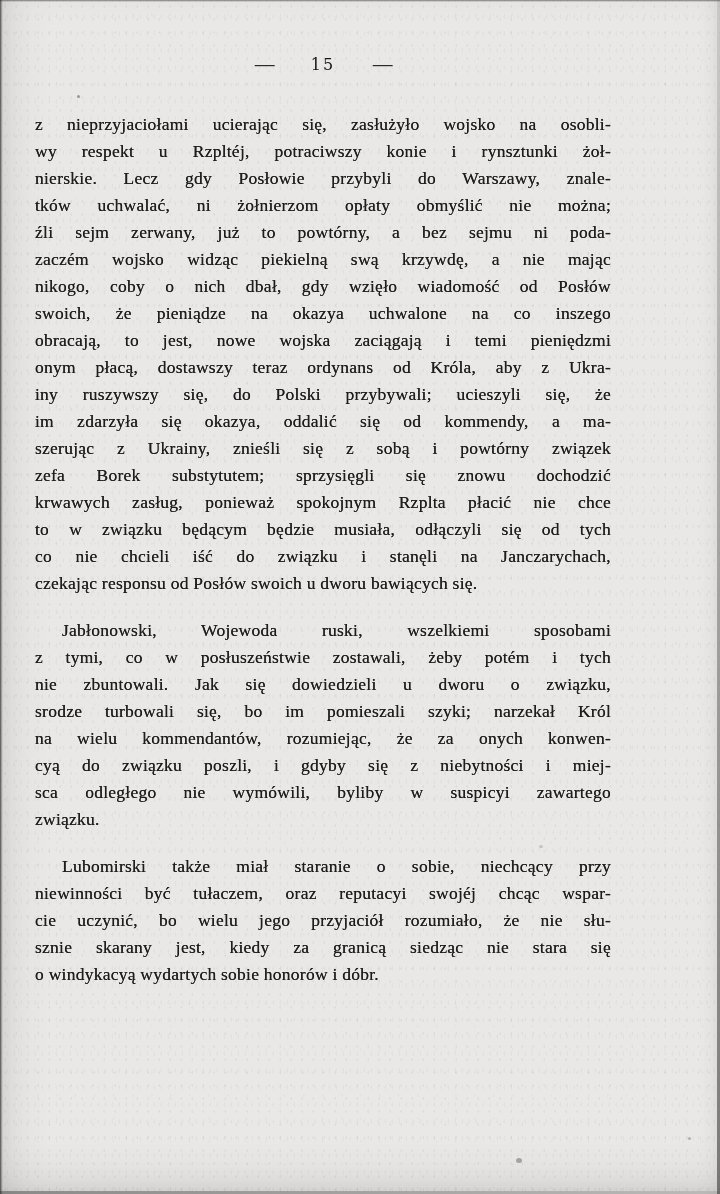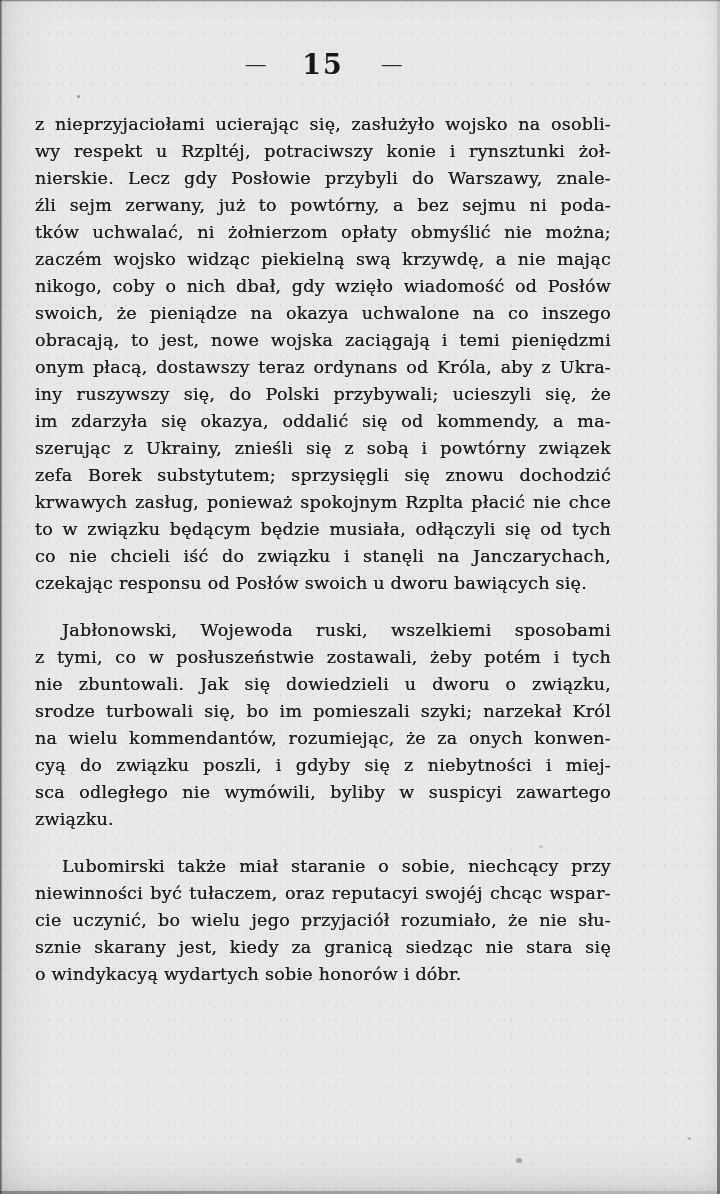--- a/index.html
+++ b/index.html
@@ -35,34 +35,34 @@
     align-items: center;
     gap: 38px;
   }
   .page-header .dash {
     font-size: 19px;
     color: #2b2b2b;
     letter-spacing: -1px;
     transform: scaleX(1.15);
   }
   .page-header .num {
-    font-size: 27px;
+    font-size: 16px;
     letter-spacing: 2px;
     color: #161616;
-    font-weight: bold;
   }
 
   .text-block {
     position: absolute;
     top: 111px;
     left: 35px;
     width: 576px;
     font-size: 17.5px;
     letter-spacing: 0.25px;
     text-shadow: 0 0 0.45px rgba(20,20,20,0.85);
+    font-family: Liberation Serif, serif;
   }
   .paragraph { margin: 0; }
   .line {
     line-height: 27px;
     max-height: 27px;
     overflow: hidden;
     text-align: justify;
     text-align-last: justify;
   }
   .line.last {
@@ -108,22 +108,22 @@
   <span class="dash">—</span>
   <span class="num">15</span>
   <span class="dash">—</span>
 </div>
 
 <div class="text-block">
     <div class="paragraph">
       <div class="line">z nieprzyjaciołami ucierając się, zasłużyło wojsko na osobli-</div>
       <div class="line">wy respekt u Rzpltéj, potraciwszy konie i rynsztunki żoł-</div>
       <div class="line">nierskie.  Lecz gdy Posłowie przybyli do Warszawy, znale-</div>
+      <div class="line">tków uchwalać, ni żołnierzom opłaty obmyślić nie można;</div>
       <div class="line">źli sejm zerwany, już to powtórny, a bez sejmu ni poda-</div>
-      <div class="line">tków uchwalać, ni żołnierzom opłaty obmyślić nie można;</div>
       <div class="line">zaczém wojsko widząc piekielną swą krzywdę, a nie mając</div>
       <div class="line">nikogo, coby o nich dbał, gdy wzięło wiadomość od Posłów</div>
       <div class="line">swoich, że pieniądze na okazya uchwalone na co inszego</div>
       <div class="line">obracają, to jest, nowe wojska zaciągają i temi pieniędzmi</div>
       <div class="line">onym płacą, dostawszy teraz ordynans od Króla, aby z Ukra-</div>
       <div class="line">iny ruszywszy się, do Polski przybywali; ucieszyli się, że</div>
       <div class="line">im zdarzyła się okazya, oddalić się od kommendy, a ma-</div>
       <div class="line">szerując z Ukrainy, znieśli się z sobą i powtórny związek</div>
       <div class="line">zefa Borek substytutem; sprzysięgli się znowu dochodzić</div>
       <div class="line">krwawych zasług, ponieważ spokojnym Rzplta płacić nie chce</div>

